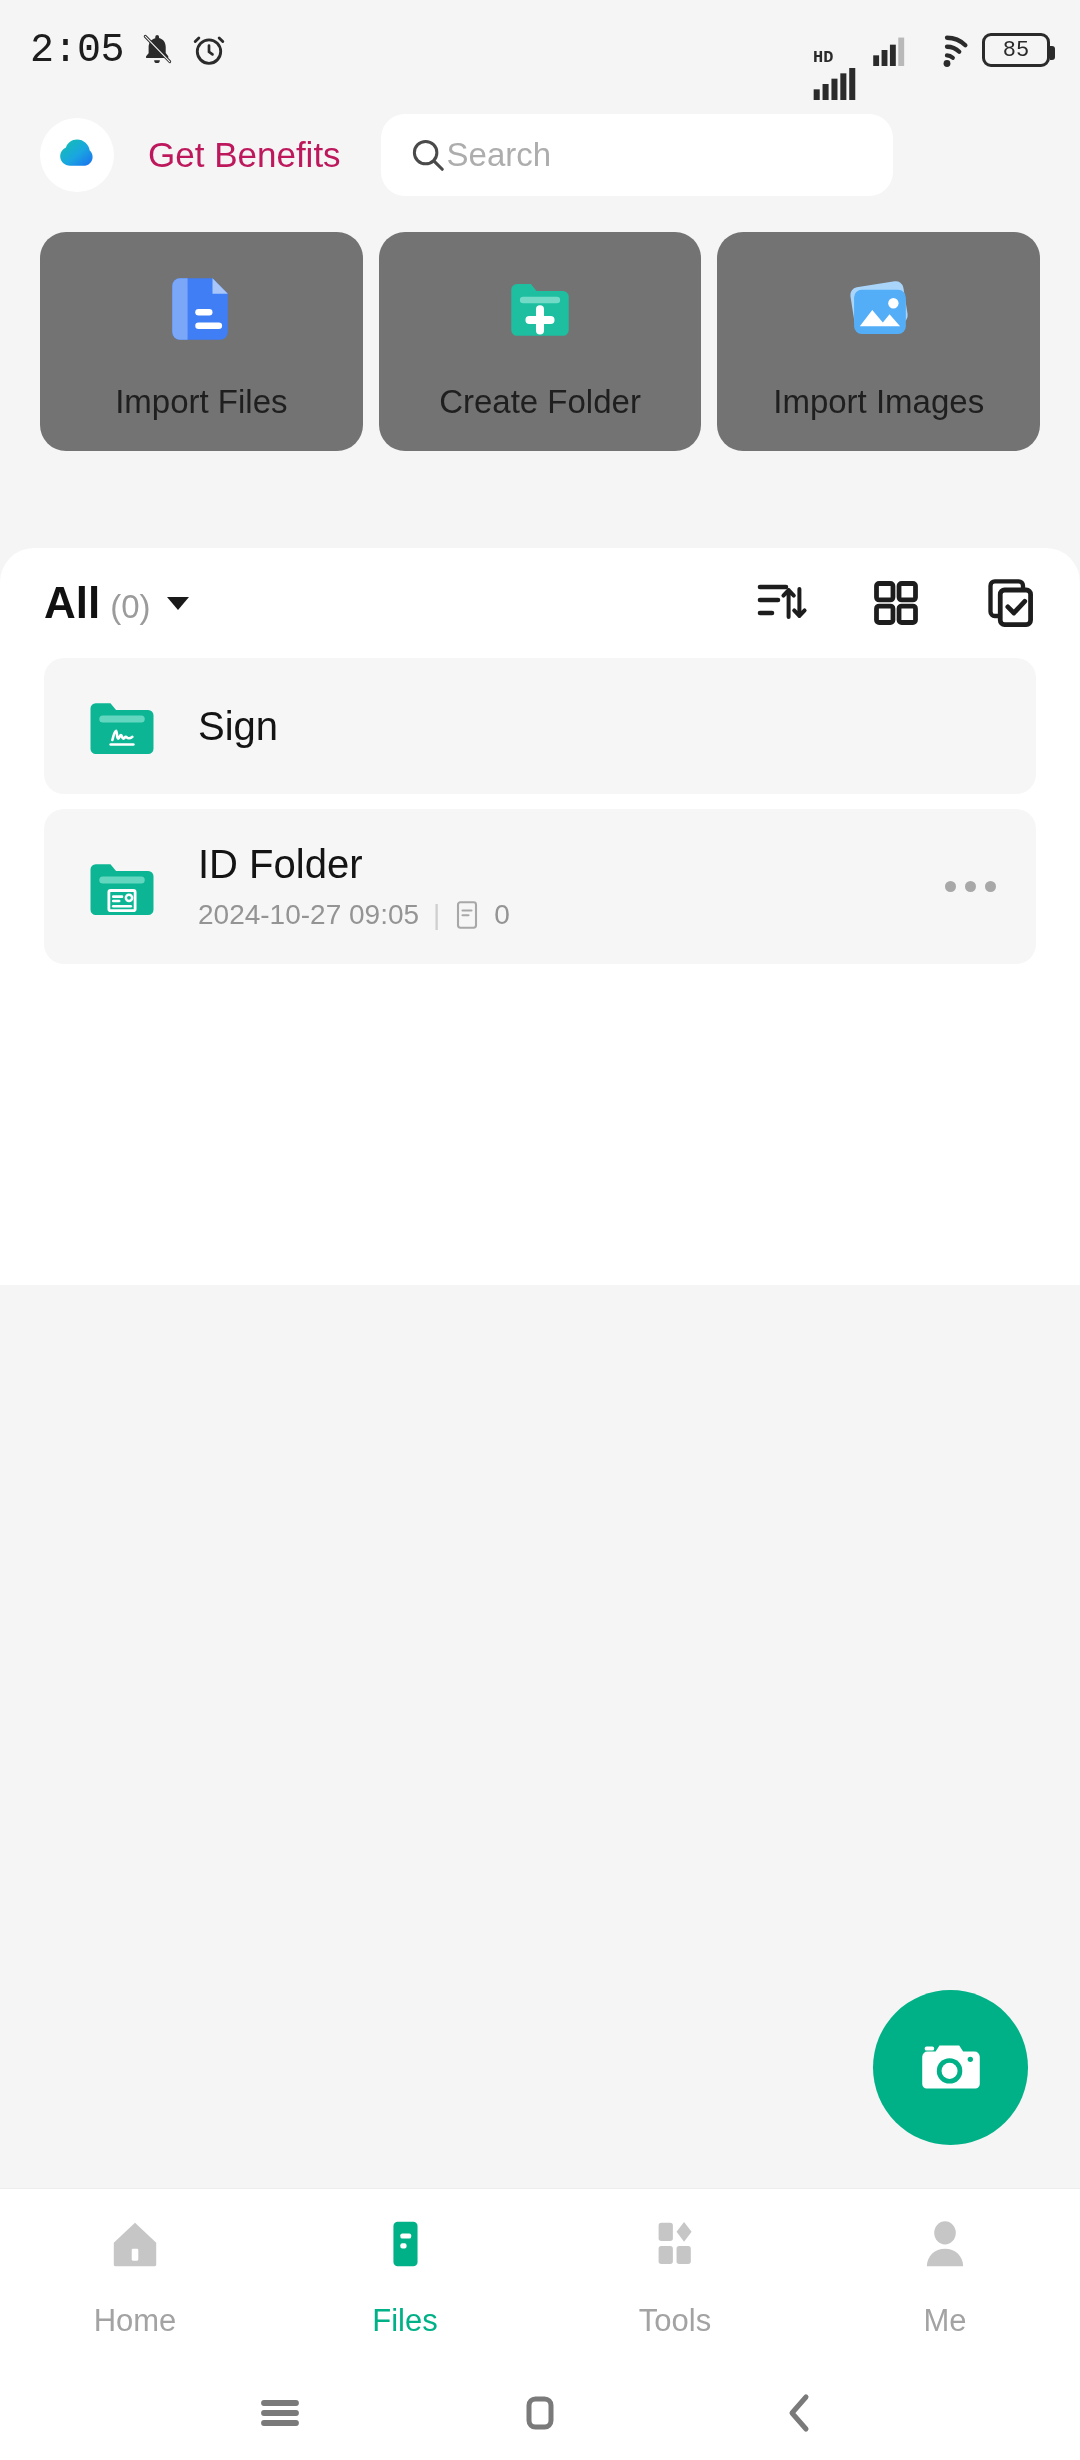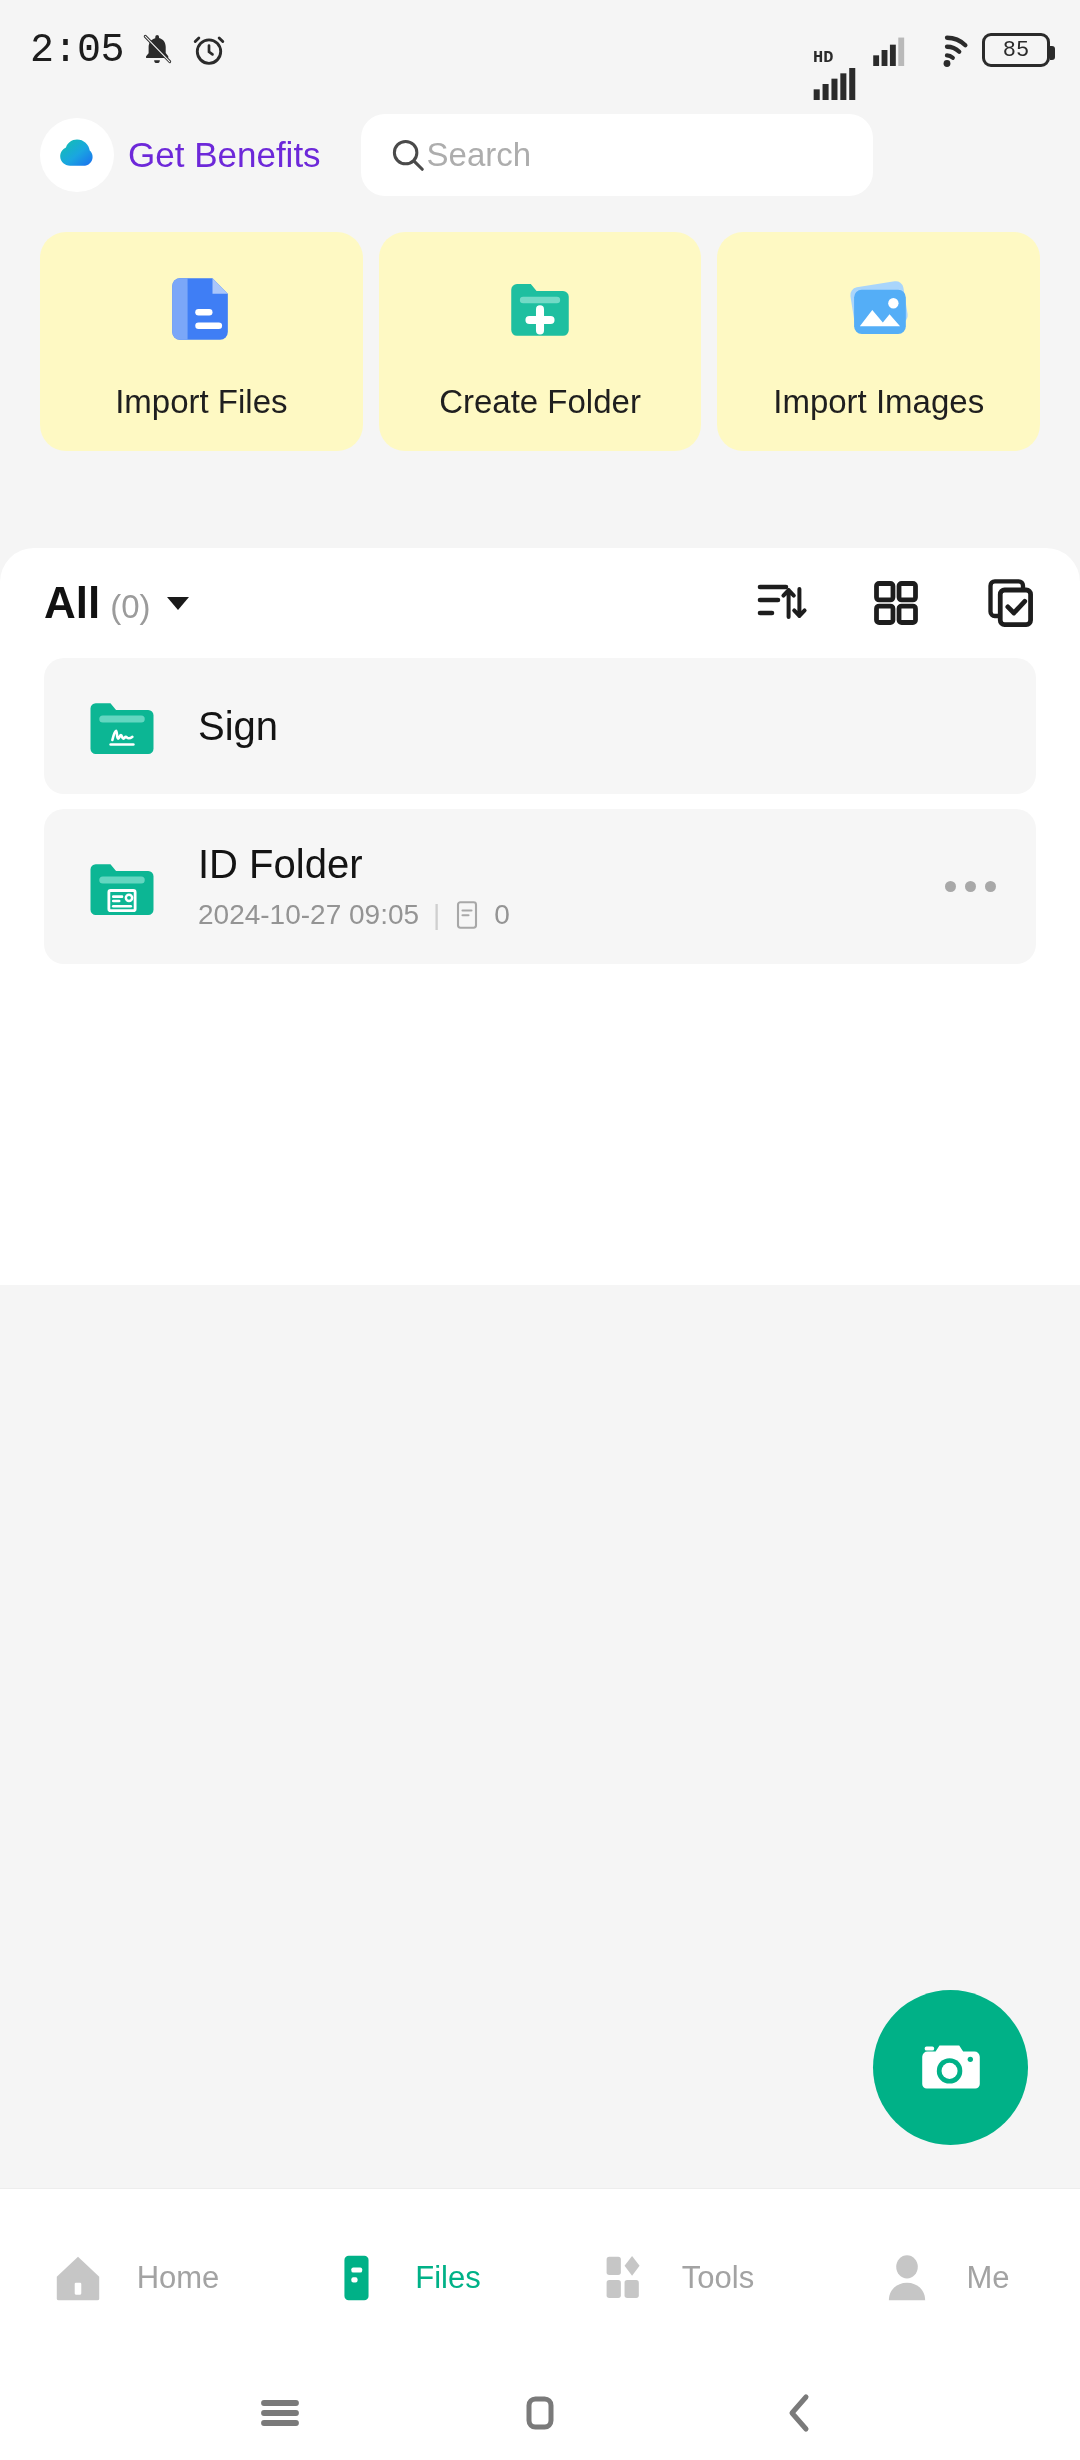--- a/index.html
+++ b/index.html
@@ -31,31 +31,31 @@
 
   
   .header {
     height:110px; display:flex; align-items:center; padding:0 40px; gap:18px;
   }
   .brand { display:flex; align-items:center; gap:14px; }
   .brand-circle {
     width:74px; height:74px; border-radius:50%; background:#ffffff;
     display:flex; align-items:center; justify-content:center;
   }
-  .brand-label { font-size:35px; color:#6d28d9; }
+  .brand-label { font-size:35px; color:#be185d;margin-left:20px; }
   .search-bar {
     flex:1; margin-left:22px; height:82px; background:#ffffff; border-radius:24px;
     display:flex; align-items:center; padding:0 28px; max-width:512px;
   }
   .search-ph { font-size:33px; color:#adadad; }
 
   
   .cards { display:flex; gap:16px; padding:22px 40px 0 40px; }
   .card {
-    flex:1; height:219px; background:#fef9c3; border-radius:26px;
+    flex:1; height:219px; background:#737373; border-radius:26px;
     display:flex; flex-direction:column; align-items:center; justify-content:center; gap:28px;
   }
   .card-label { font-size:33px; color:#1f1f1f; }
 
   
   .panel {
     position:absolute; left:0; top:548px; width:1080px; height:737px;
     background:#ffffff; border-radius:34px 34px 0 0;
   }
   .filter-row {
@@ -94,21 +94,21 @@
     display:flex; align-items:center; justify-content:center;
   }
 
   
   .bottom-nav {
     position:absolute; left:0; top:2188px; width:1080px; height:178px;
     background:#ffffff; display:flex; align-items:center;
     border-top:1px solid #ededed;
   }
   .nav-item {
-    flex:1; display:flex; flex-direction:row;
+    flex:1; display:flex; flex-direction:column;
     align-items:center; justify-content:center; gap:32px;
   }
   .nav-label { font-size:31px; color:#a3a3a3; }
   .nav-item.active .nav-label { color:#00b187; }
 
   
   .android-nav {
     position:absolute; left:0; top:2366px; width:1080px; height:94px;
     background:#ffffff; display:flex; align-items:center; justify-content:space-around;
     padding:0 150px;

